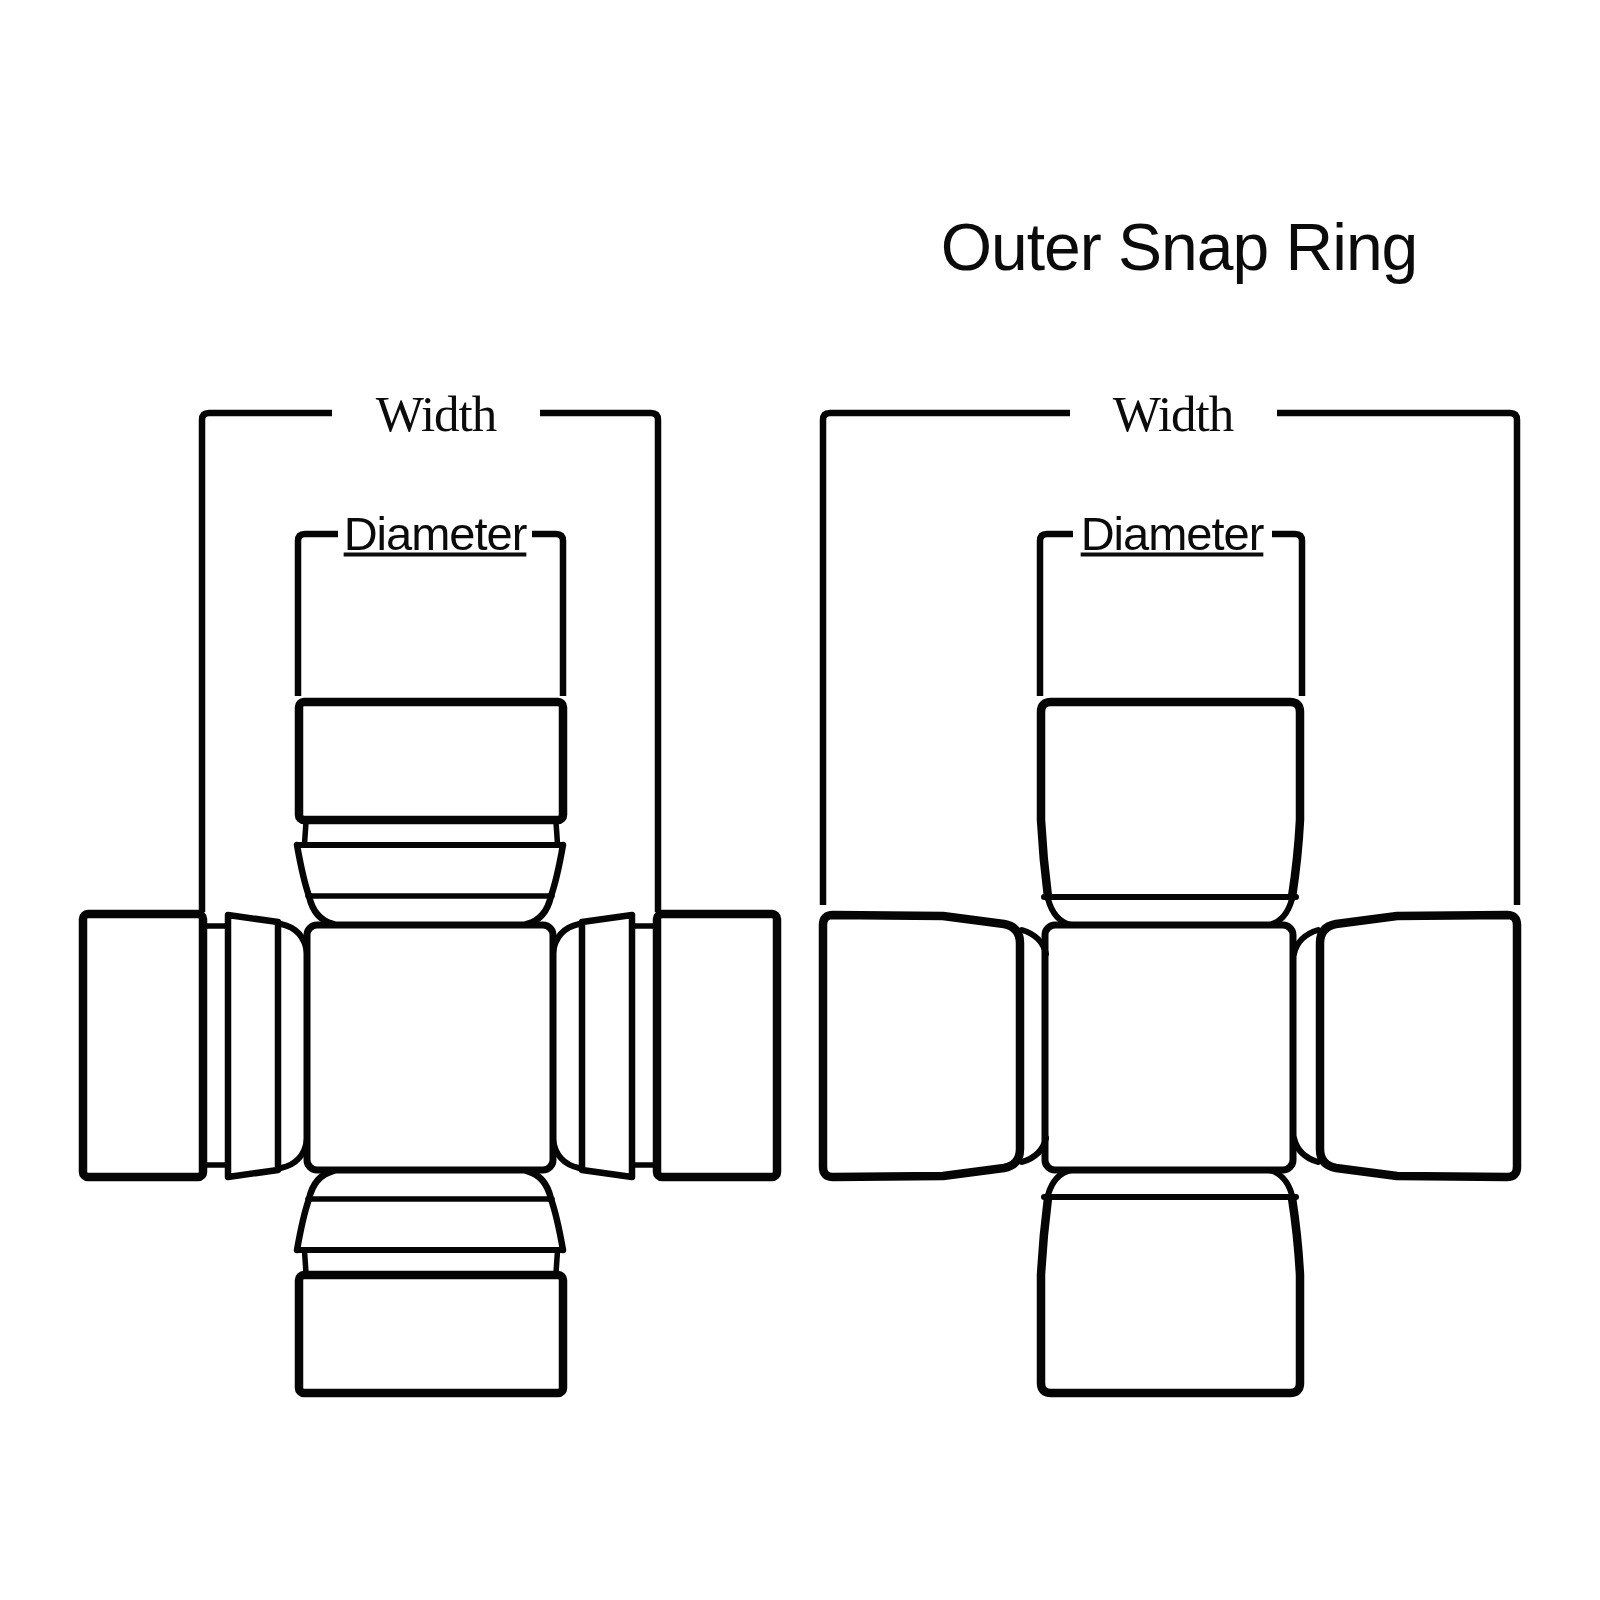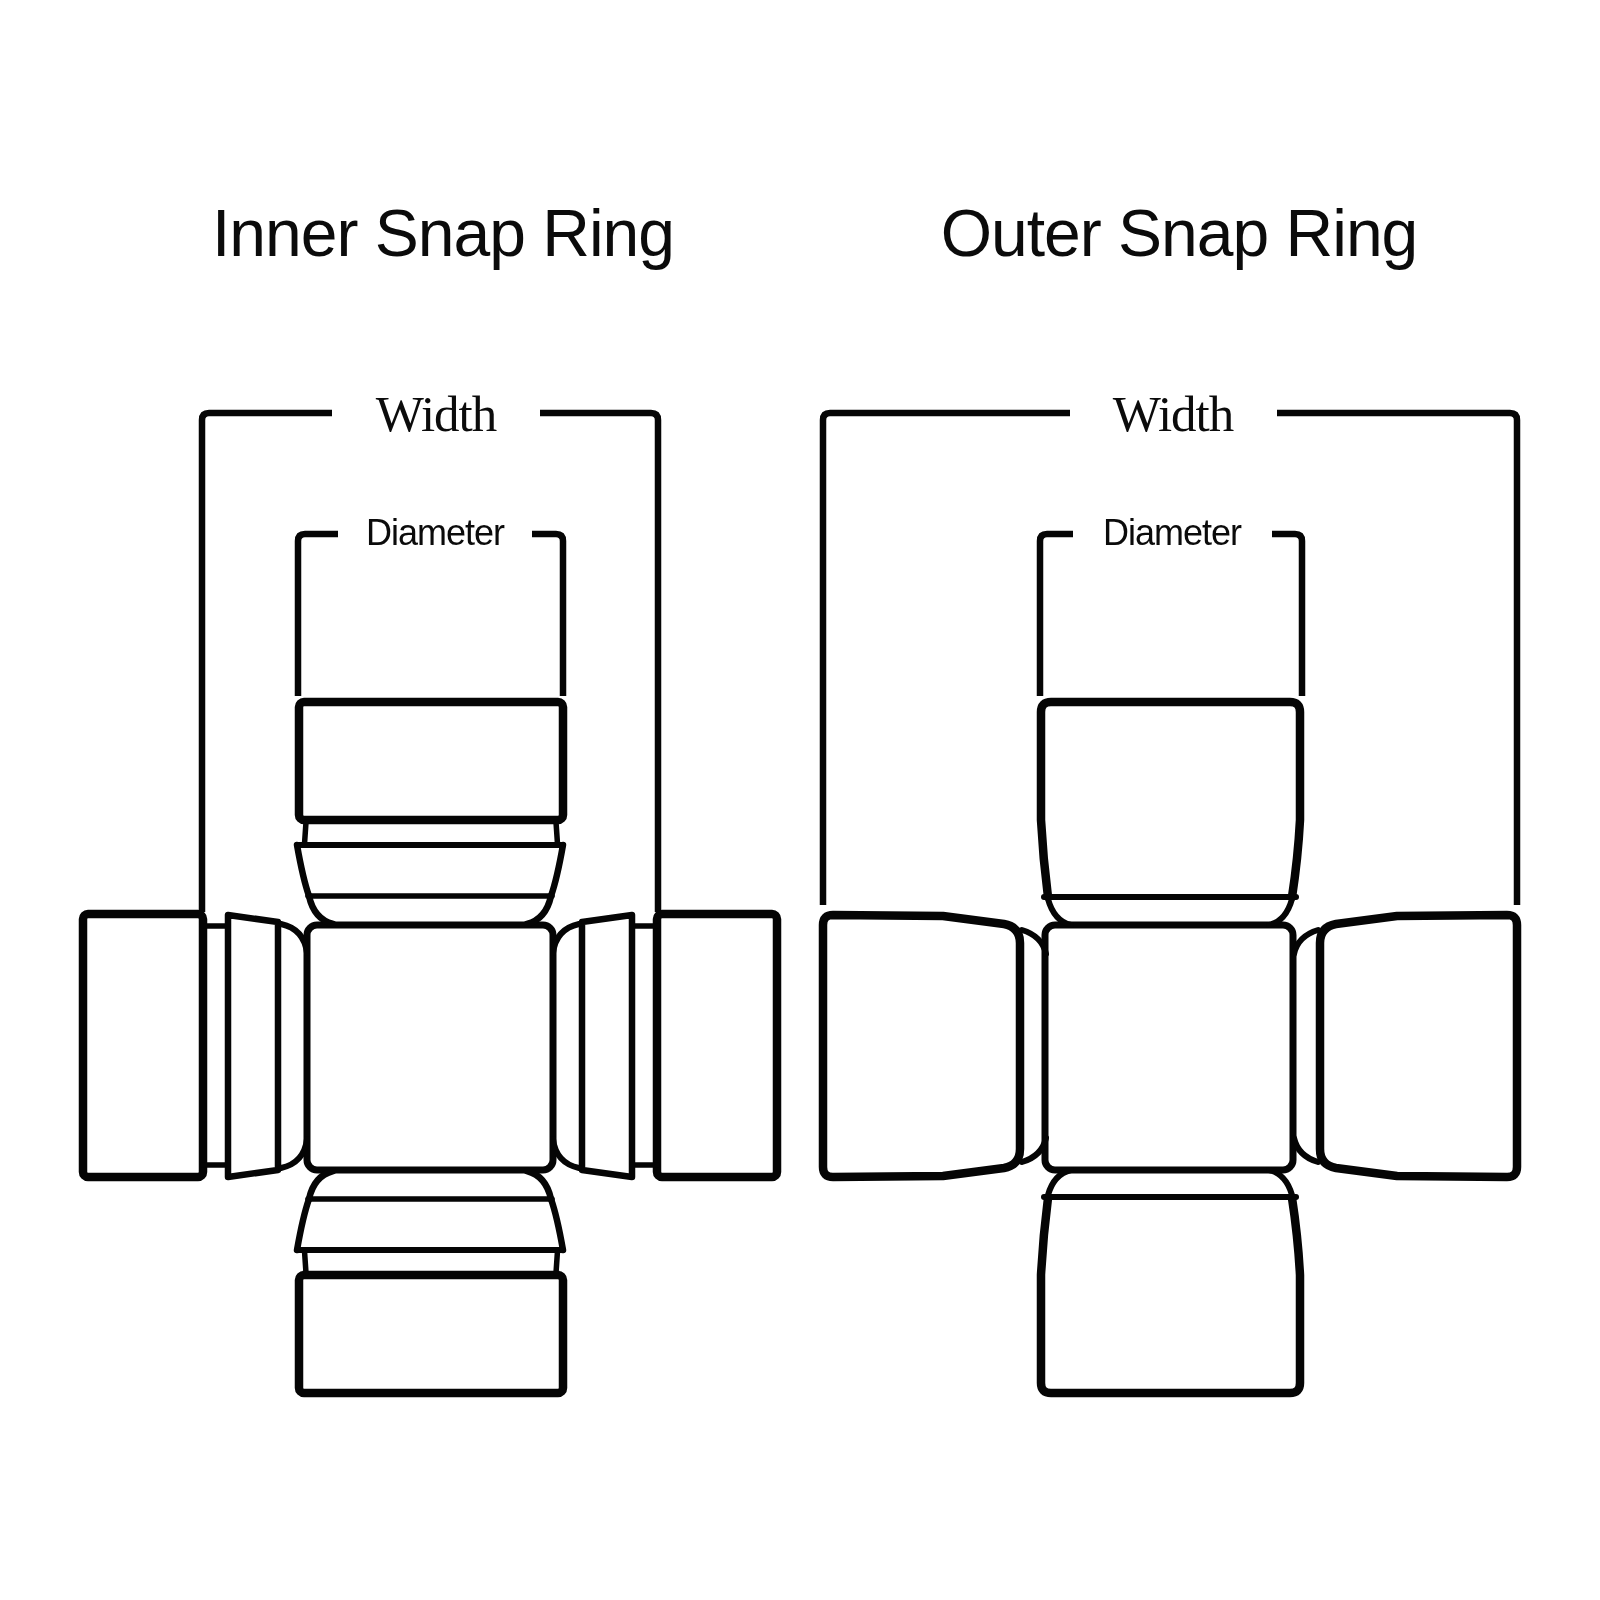--- a/index.html
+++ b/index.html
@@ -32,21 +32,22 @@
   }
   .diagram-title {
     font-size: 66px;
     font-weight: 500;
   }
   .dim-label-width {
     font-size: 51px;
     font-family: Liberation Serif, serif;
   }
   .dim-label-diameter {
-    font-size: 36px;
+    font-size: 47px;
+    text-decoration: underline;
   }
   svg path, svg rect, svg line {
     stroke: #050505;
     fill: none;
   }
 </style>
 </head>
 <body>
 
 <div id="stage">
@@ -152,23 +153,22 @@
       <g stroke-linecap="round">
         <path d="M 1507 915 L 1397 916 L 1336 924 Q 1320 927 1320 943 L 1320 1149
                  Q 1320 1165 1336 1168 L 1397 1176 L 1507 1177 Q 1517 1177 1517 1167
                  L 1517 925 Q 1517 915 1507 915 Z" stroke-width="8.5" stroke-linejoin="round"></path>
         <path d="M 1318 930 Q 1298 936 1294 954" stroke-width="6"></path>
         <path d="M 1318 1162 Q 1298 1156 1294 1138" stroke-width="6"></path>
       </g>
     </g>
   </svg>
 
-  <div class="label diagram-title" style="left:443px; top:233px;">Inner Snap Ring</div>
 
-  <div class="label diagram-title" style="left:1179px; top:233px;">Outer Snap Ring</div>
+  <div class="label diagram-title" style="left:1179px; top:247px;">Outer Snap Ring</div>
 
   <div class="label dim-label-width" style="left:436px; top:414px;">Width</div>
 
   <div class="label dim-label-diameter" style="left:435px; top:533px;">Diameter</div>
 
   <div class="label dim-label-width" style="left:1173px; top:414px;">Width</div>
 
   <div class="label dim-label-diameter" style="left:1172px; top:533px;">Diameter</div>
 </div>
 

